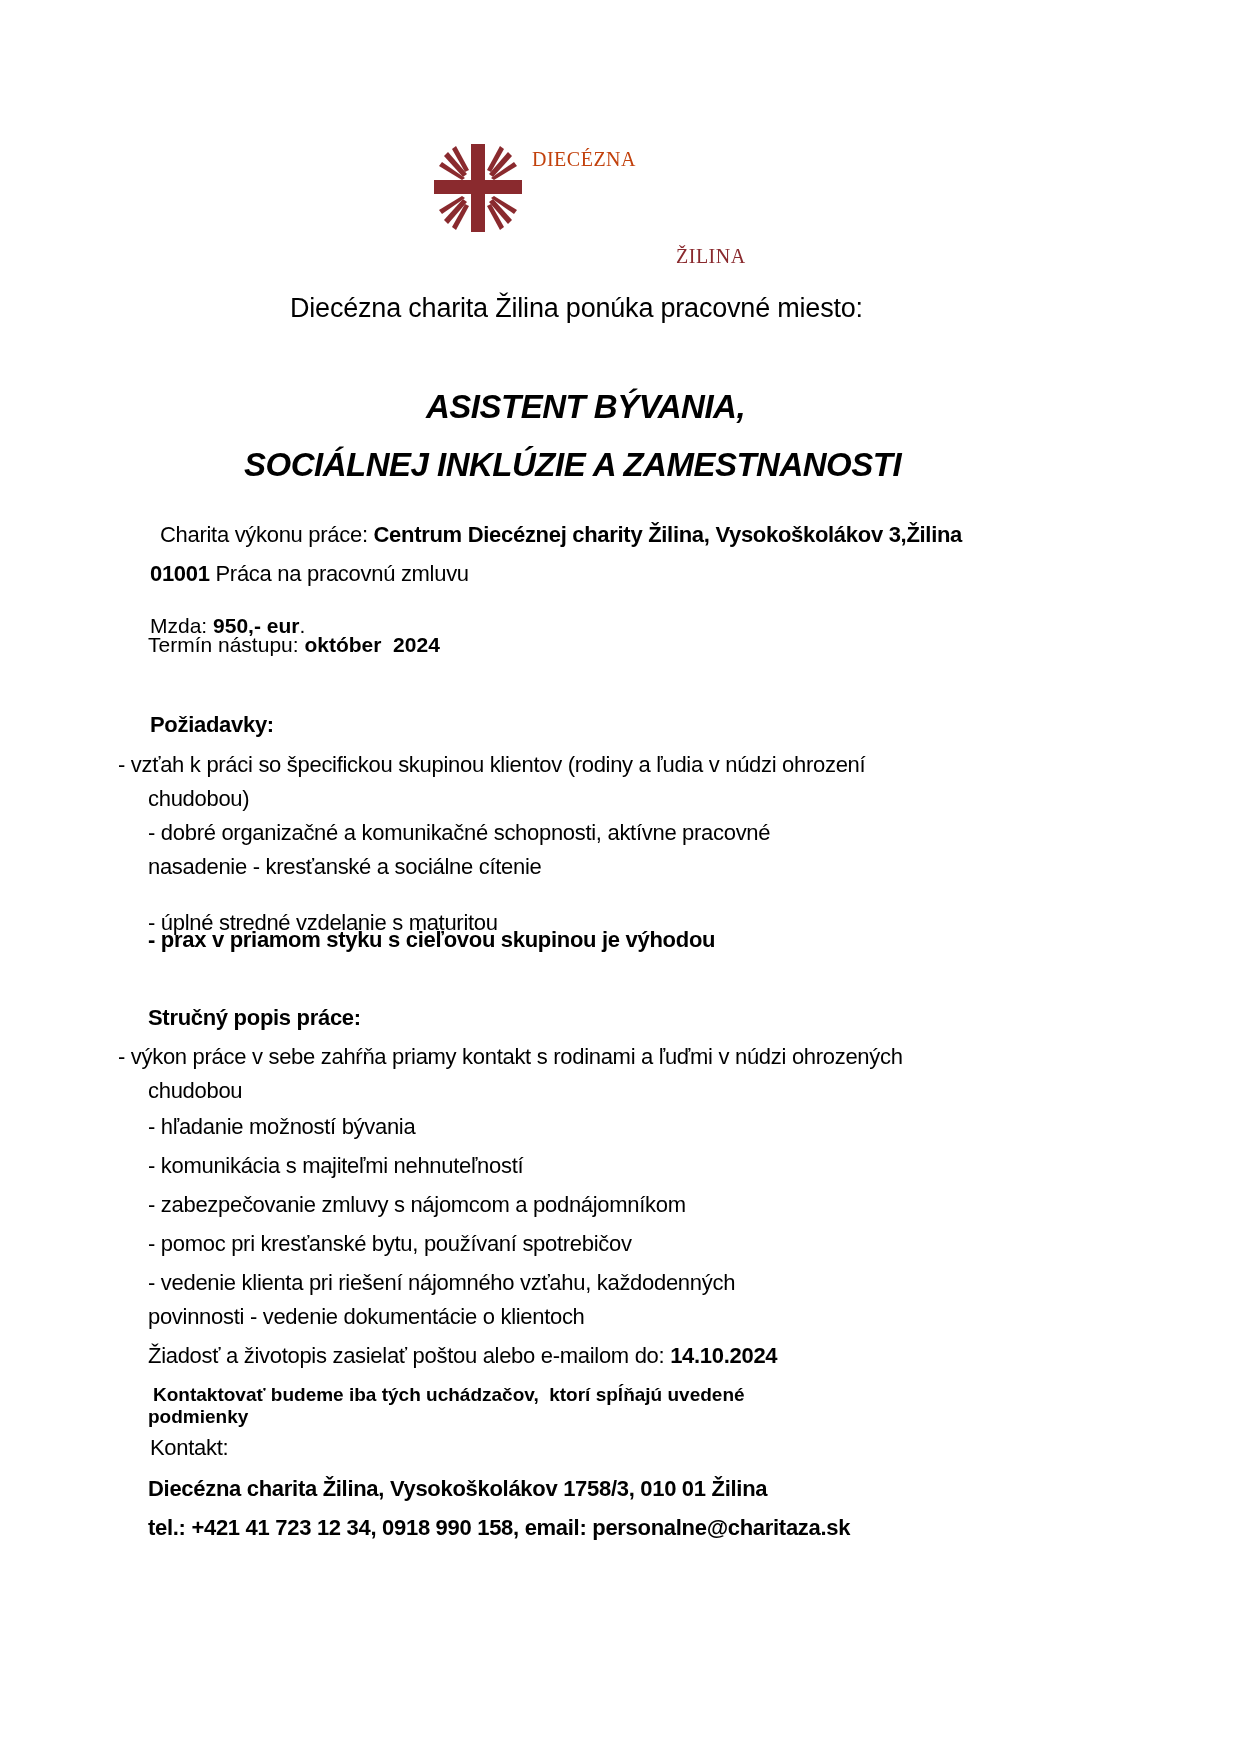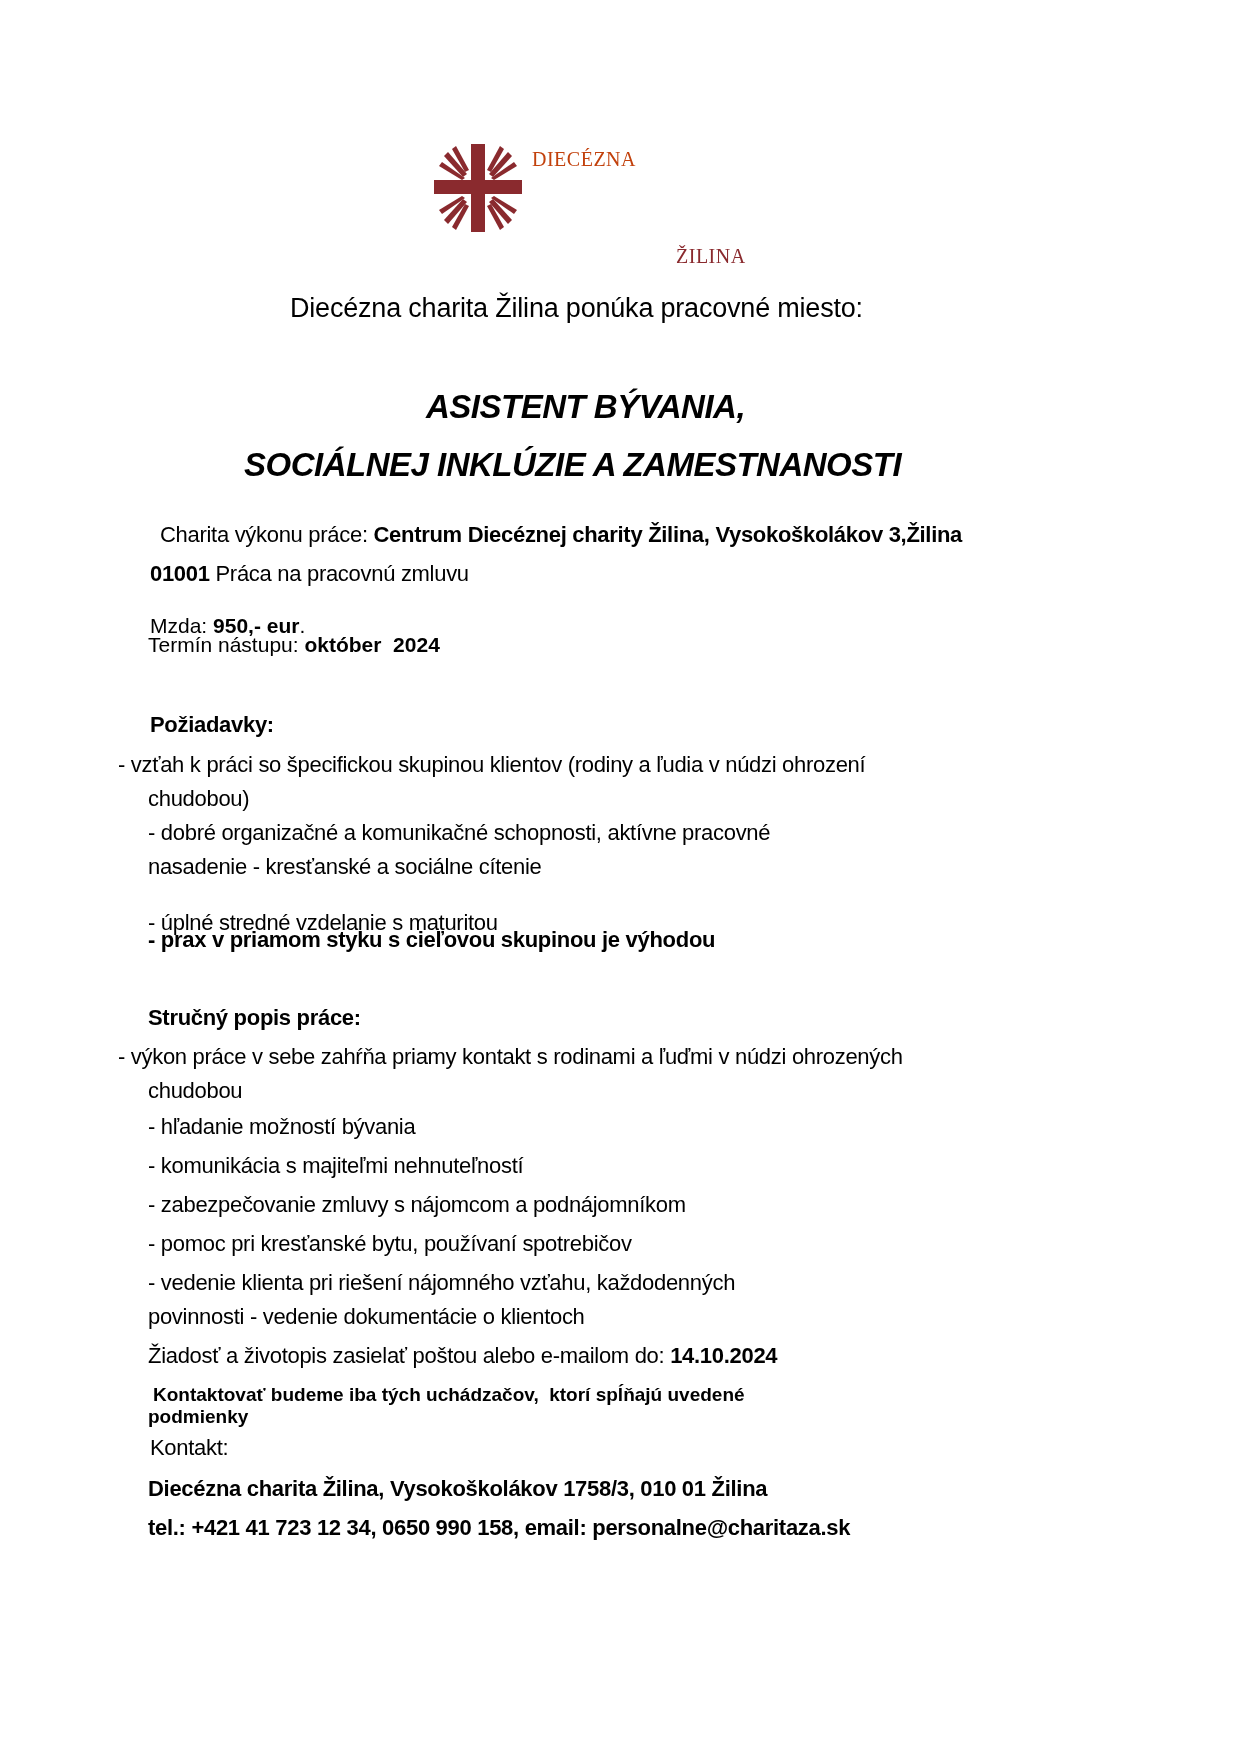--- a/index.html
+++ b/index.html
@@ -94,13 +94,13 @@
 <div class="abs line narrow" style="left:148px; top:1304px;">povinnosti - vedenie dokumentácie o klientoch</div>
 
 <div class="abs line narrow" style="left:148px; top:1343px;">
   <span>Žiadosť a životopis zasielať poštou alebo e-mailom do: </span><span class="b">14.10.2024</span>
 </div>
 <div class="abs small" style="left:153px; top:1384px; white-space:pre;">Kontaktovať budeme iba tých uchádzačov,  ktorí spĺňajú uvedené</div>
 <div class="abs small" style="left:148px; top:1406px;">podmienky</div>
 
 <div class="abs line narrow" style="left:150px; top:1435px;">Kontakt:</div>
 <div class="abs line narrow b" style="left:148px; top:1476px;">Diecézna charita Žilina, Vysokoškolákov 1758/3, 010 01 Žilina</div>
-<div class="abs line narrow b" style="left:148px; top:1515px;">tel.: +421 41 723 12 34, 0650 990 158, email: personalne@charitaza.sk</div>
+<div class="abs line narrow b" style="left:148px; top:1515px;">tel.: +421 41 723 12 34, 0918 990 158, email: personalne@charitaza.sk</div>
 
 </body></html>

